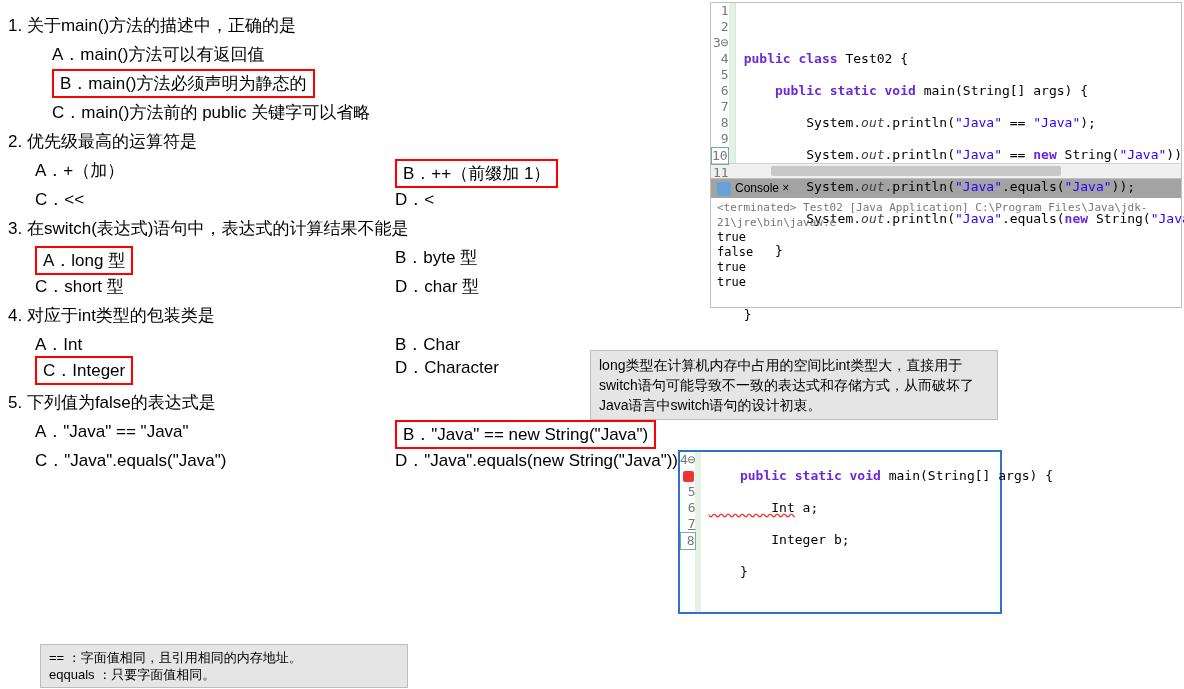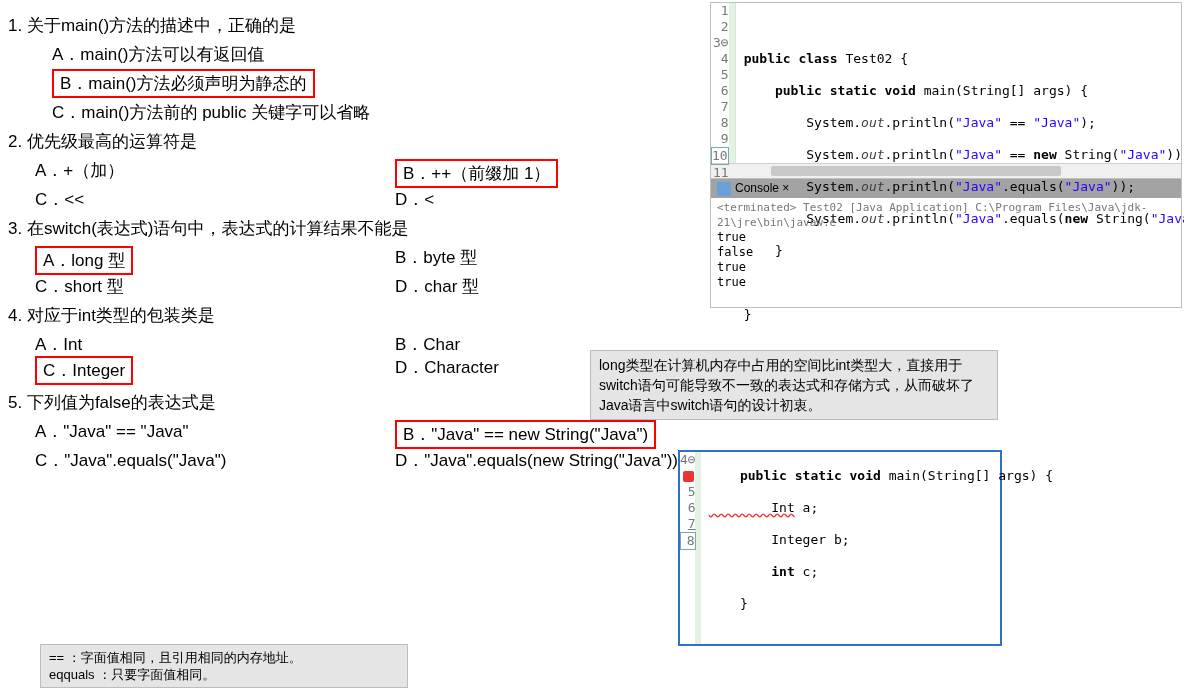--- a/index.html
+++ b/index.html
@@ -41,21 +41,21 @@
     width: 30px;
     background: #fff;
     color: #787878;
     text-align: right;
     padding-right: 6px;
     border-right: 1px solid #d6e9d6;
     background: linear-gradient(to right, #fff 0, #fff 75%, #e4f2e4 75%, #e4f2e4 100%);
     line-height: 16px;
   }
   .code-lines { padding-left: 8px; line-height: 16px; white-space: pre; }
-  .kw { color: #000000; font-weight: bold; }
+  .kw { color: #6d28d9; font-weight: bold; }
   .str { color: #2a00ff; }
   .fld { color: #404040; font-style: italic; }
   .hscroll { border-top: 1px solid #d0d0d0; height: 14px; background: #f0f0f0; }
   .hscroll-thumb { background:#c8c8c8; height:10px; margin:2px 120px 2px 60px; border-radius:2px; }
 
   .console-hdr {
     border-top: 1px solid #c0c0c0;
     padding: 2px 6px;
     background: #a3a3a3;
     font-family: "Segoe UI", sans-serif;
@@ -195,21 +195,20 @@
     <div><span>4</span>⊖</div>
     <div><span class="err-ic"></span><span>5</span></div>
     <div>6</div>
     <div style="text-decoration:underline;">7</div>
     <div style="border:1px solid #7aa;"><span>8</span></div>
   </div>
   <div class="sc">
 <div><span class="kw">    public static void </span><span>main(String[] args) {</span></div>
 <div><span style="text-decoration:underline wavy #e33;">        Int</span><span> a;</span></div>
 <div>        Integer b;</div>
-<div><span class="kw">        int </span><span>c;</span></div>
 <div>    }</div>
   </div>
 </div>
 
 <div class="note-yellow" style="left:40px; top:644px; width:350px; font-size:13px; line-height:17px;">
   <div>== ：字面值相同，且引用相同的内存地址。</div>
   <div>eqquals ：只要字面值相同。</div>
 </div>
 
 </body></html>

